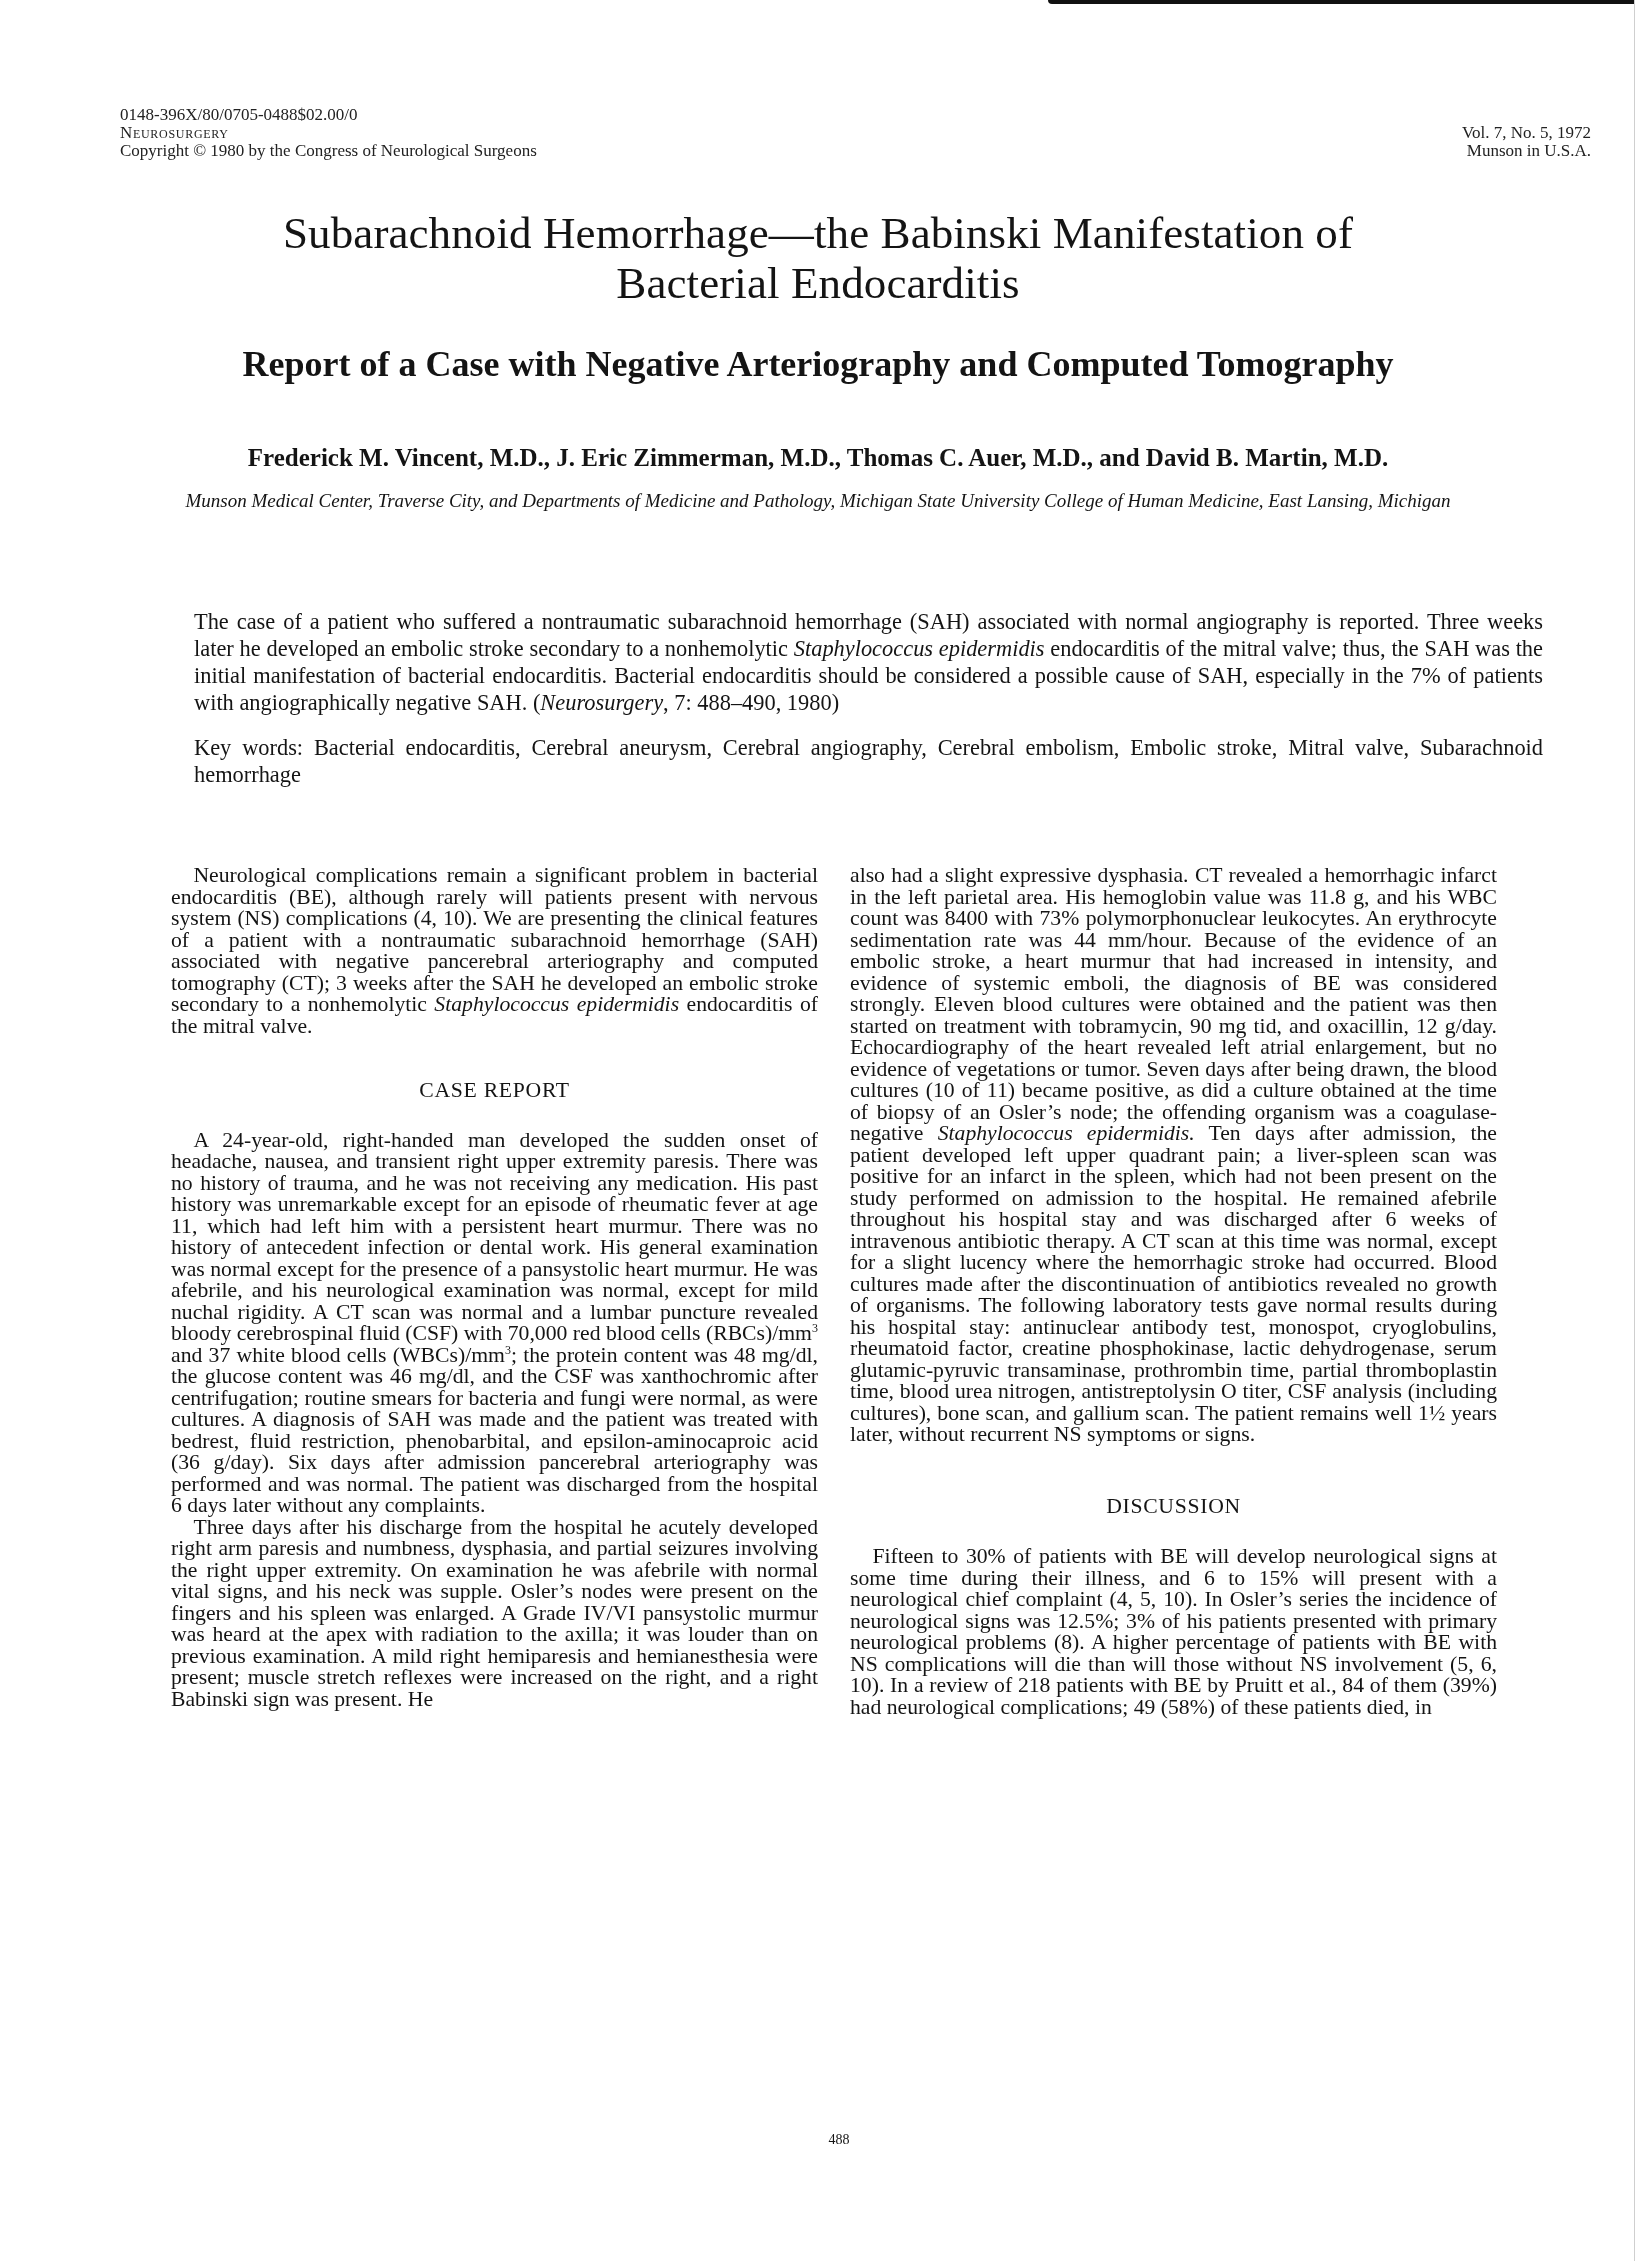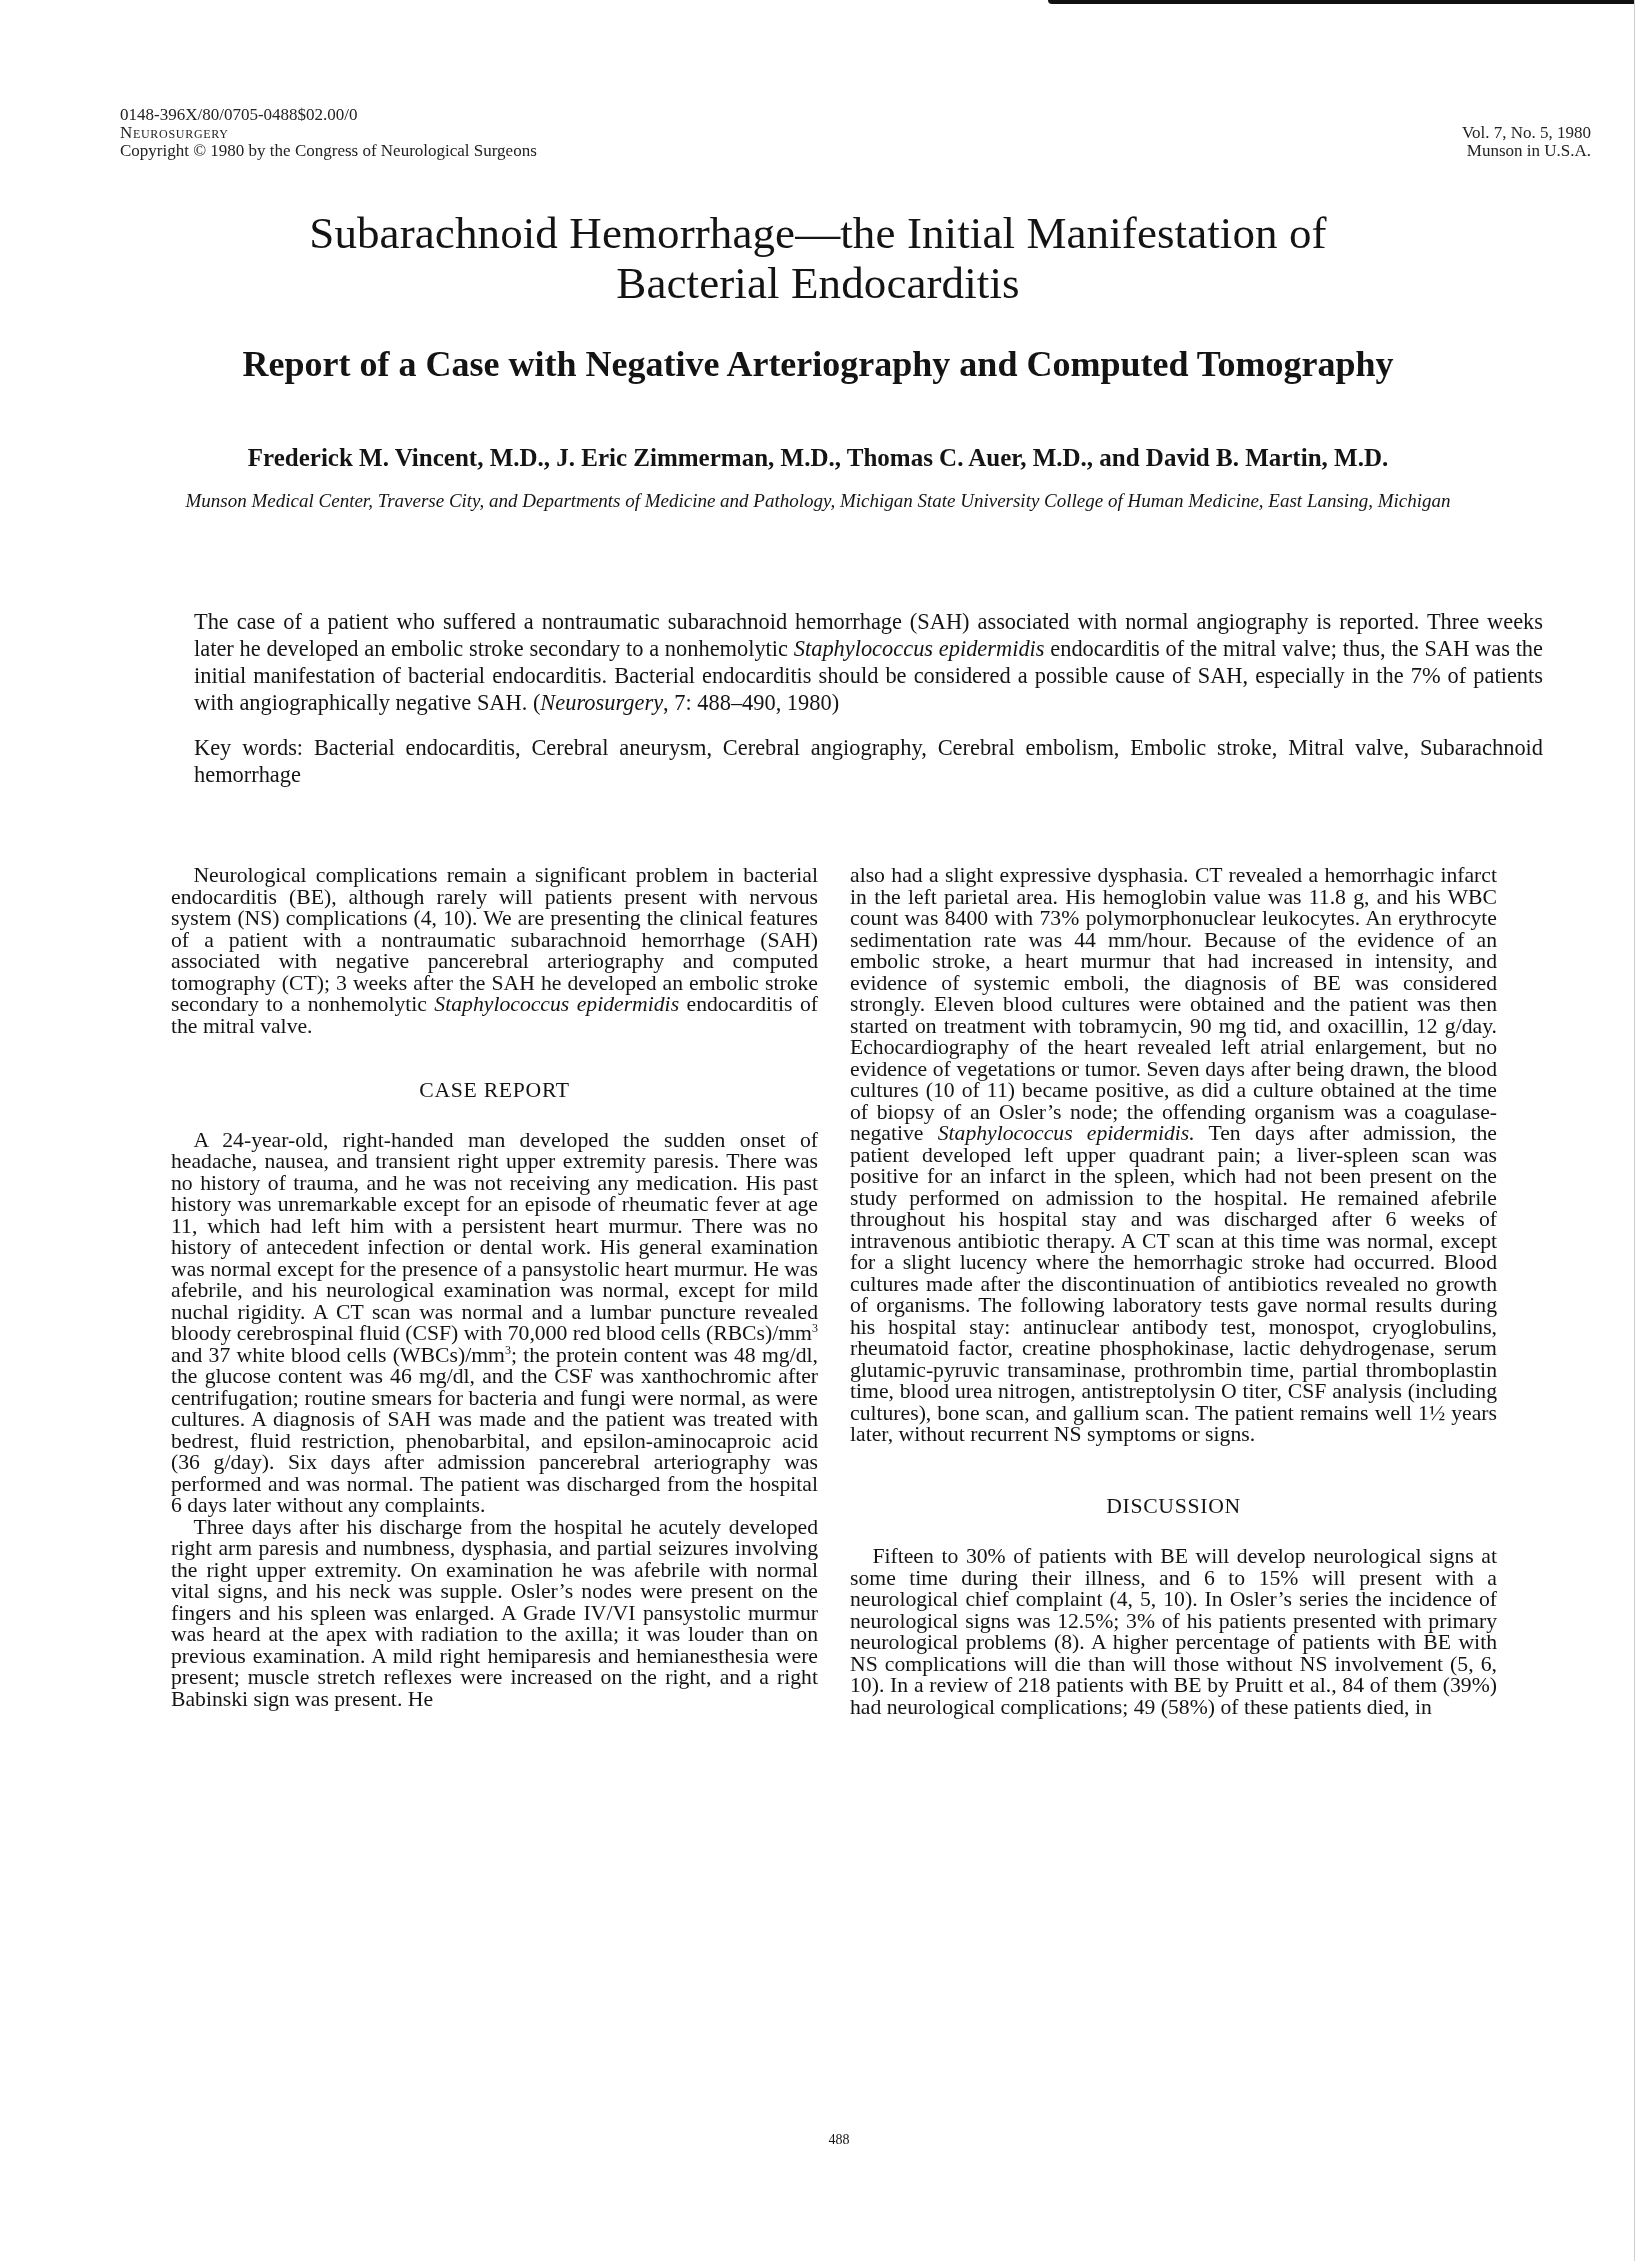--- a/index.html
+++ b/index.html
@@ -66,26 +66,26 @@
 <div class="scan-edge-top"></div>
 <div class="scan-edge-right"></div>
 
 <div class="hdr-left">
   <div>0148-396X/80/0705-0488$02.00/0</div>
   <div class="smallcaps">Neurosurgery</div>
   <div>Copyright © 1980 by the Congress of Neurological Surgeons</div>
 </div>
 
 <div class="hdr-right">
-  <div>Vol. 7, No. 5, 1980</div>
+  <div>Vol. 7, No. 5, 1972</div>
   <div>Munson in U.S.A.</div>
 </div>
 
 <h1 class="title">
-  <span>Subarachnoid Hemorrhage—the Initial Manifestation of</span><br>
+  <span>Subarachnoid Hemorrhage—the Babinski Manifestation of</span><br>
   <span>Bacterial Endocarditis</span>
 </h1>
 
 <h2 class="subtitle">Report of a Case with Negative Arteriography and Computed Tomography</h2>
 
 <div class="authors">Frederick M. Vincent, M.D., J. Eric Zimmerman, M.D., Thomas C. Auer, M.D., and David B. Martin, M.D.</div>
 
 <div class="affil">Munson Medical Center, Traverse City, and Departments of Medicine and Pathology, Michigan State University College of Human Medicine, East Lansing, Michigan</div>
 
 <div class="abstract">

